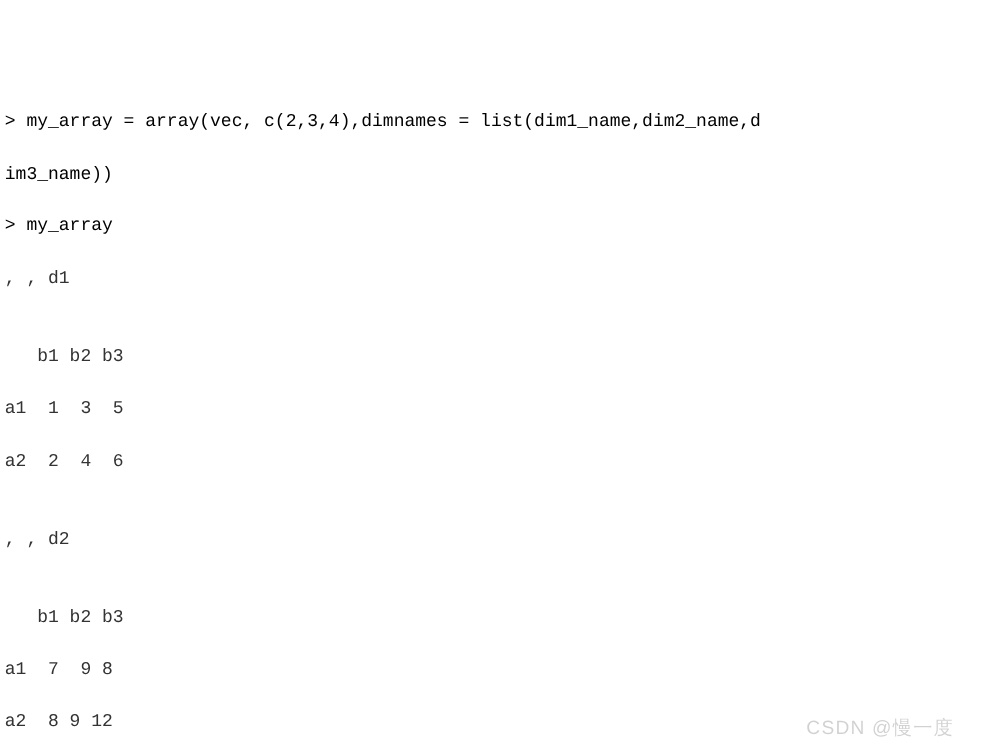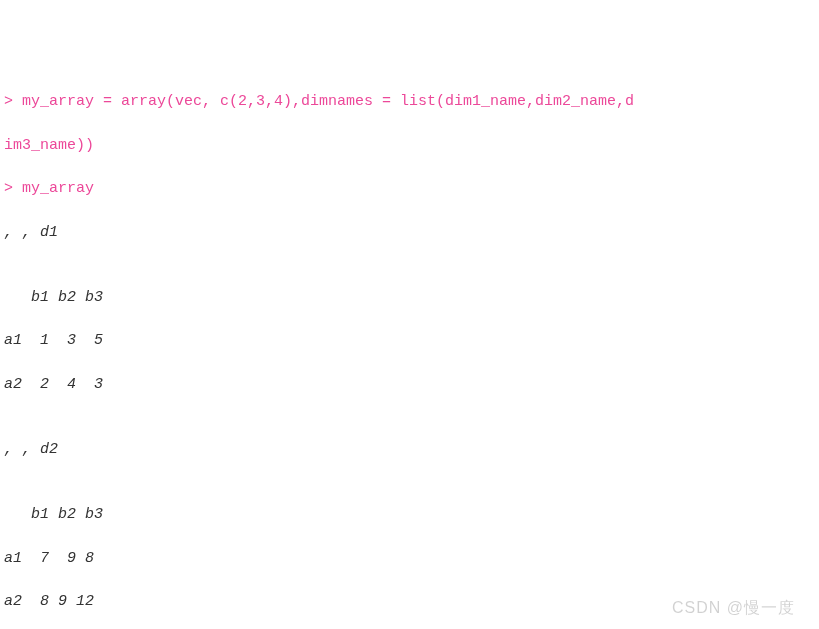--- a/index.html
+++ b/index.html
@@ -10,25 +10,24 @@
       line-height: 1.45;
       background: #ffffff;
       color: #333333;
       width: 819px;
       height: 629px;
       box-sizing: border-box;
       position: relative;
       white-space: pre;
     }
     .input {
-      color: #ec4899;
+      color: #000000;
     }
     .output {
       color: #333333;
-      font-style: italic;
     }
     .watermark {
       position: absolute;
       right: 24px;
       bottom: 10px;
       color: rgba(0,0,0,0.18);
       font-family: Arial, sans-serif;
       font-size: 16px;
       letter-spacing: 1px;
       pointer-events: none;
@@ -39,21 +38,21 @@
 
 
 
 <div class="input">&gt; my_array = array(vec, c(2,3,4),dimnames = list(dim1_name,dim2_name,d</div>
 <div class="input">im3_name))</div>
 <div class="input">&gt; my_array</div>
 <div class="output">, , d1</div>
 <div class="output"></div>
 <div class="output">   b1 b2 b3</div>
 <div class="output">a1  1  3  5</div>
-<div class="output">a2  2  4  3</div>
+<div class="output">a2  2  4  6</div>
 <div class="output"></div>
 <div class="output">, , d2</div>
 <div class="output"></div>
 <div class="output">   b1 b2 b3</div>
 <div class="output">a1  7  9 8</div>
 <div class="output">a2  8 9 12</div>
 <div class="output"></div>
 
 <div class="output"></div>
 

